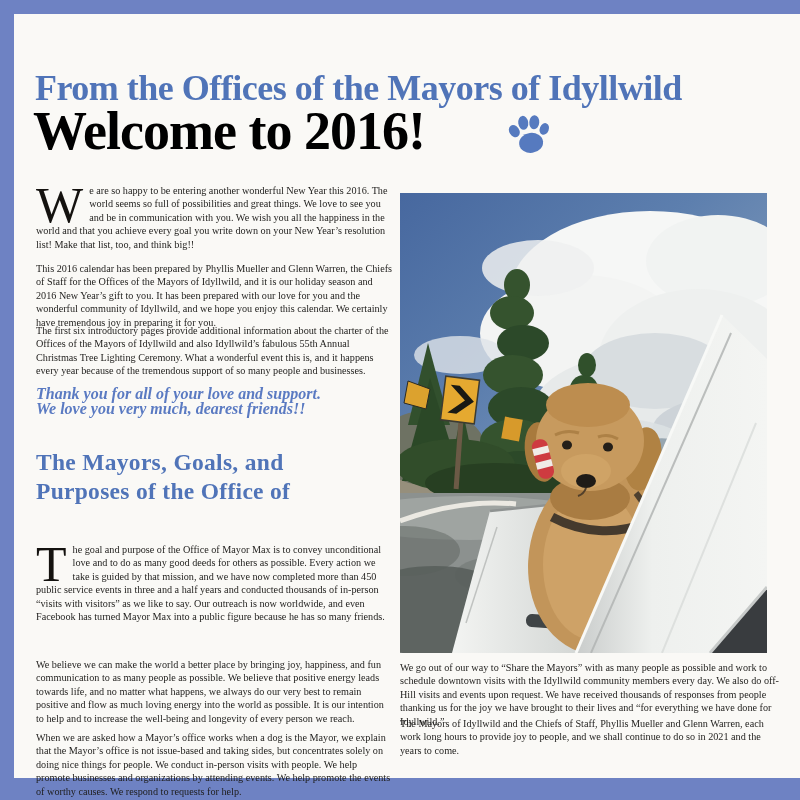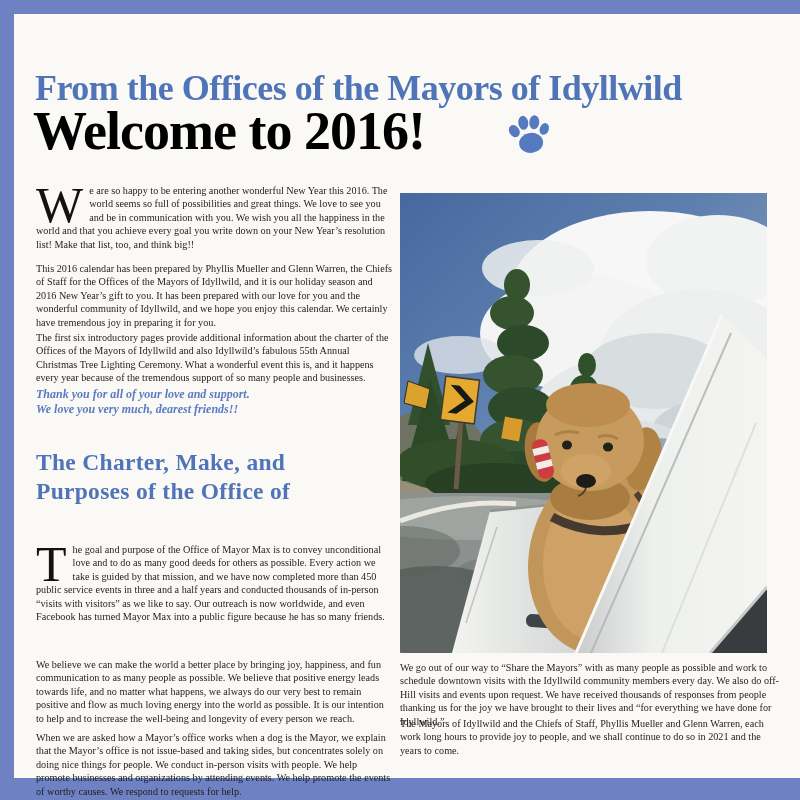--- a/index.html
+++ b/index.html
@@ -35,36 +35,36 @@
   }
   .rcol { left:386px; width:380px; }
   .dropcap {
     float:left;
     font-size:50px; line-height:38px;
     padding:2px 6px 0 0;
     color:#14120f; font-weight:normal;
   }
   .thanks {
     left:22px; width:356px;
-    font-size:12px; line-height:14.5px;
+    font-size:16px; line-height:14.5px;
     font-weight:bold; font-style:italic;
     color:#5a7ac2;
   }
   .heading {
     left:22px; top:434px; width:340px;
     font-size:23.5px; line-height:29px;
     font-weight:bold; letter-spacing:0.3px;
     color:#5074b8;
   }
   .photo {
     left:386px; top:179px; width:367px; height:460px;
     overflow:hidden; background:#5d7fae;
   }
   .photo svg { display:block; width:100%; height:100%; }
-  #p1{top:170px} #p2{top:248px} #p3{top:317px}
+  #p1{top:170px} #p2{top:248px} #p3{top:310px}
   #thanks{top:373px}
   #p4{top:529px} #p5{top:644px} #p6{top:717px}
   #rp1{top:647px} #rp2{top:703px}
 </style>
 </head>
 <body>
 
 <div class="sheet">
 
   <h1 class="abs title1">From the Offices of the Mayors of Idyllwild</h1>
@@ -85,21 +85,21 @@
   <p id="p2" class="abs body">This 2016 calendar has been prepared by Phyllis Mueller and Glenn Warren, the Chiefs of Staff for the Offices of the Mayors of Idyllwild, and it is our holiday season and 2016 New Year’s gift to you. It has been prepared with our love for you and the wonderful community of Idyllwild, and we hope you enjoy this calendar. We certainly have tremendous joy in preparing it for you.</p>
 
   <p id="p3" class="abs body">The first six introductory pages provide additional information about the charter of the Offices of the Mayors of Idyllwild and also Idyllwild’s fabulous 55th Annual Christmas Tree Lighting Ceremony.  What a wonderful event this is, and it happens every year because of the tremendous support of so many people and businesses.</p>
 
   <p id="thanks" class="abs thanks">
     <span>Thank you for all of your love and support.</span><br>
     <span>We love you very much, dearest friends!!</span>
   </p>
 
   <h2 class="abs heading">
-    <span>The Charter, Make, and</span><br>
+    <span>The Mayors, Goals, and</span><br>
     <span>Purposes of the Office of</span><br>
   </h2>
 
   <p id="p4" class="abs body"><span class="dropcap">T</span><span>he goal and purpose of the Office of Mayor Max is to convey unconditional love and to do as many good deeds for others as possible. Every action we take is guided by that mission, and we have now completed more than 450 public service events in three and a half years and conducted thousands of in-person “visits with visitors” as we like to say. Our outreach is now worldwide, and even Facebook has turned Mayor Max into a public figure because he has so many friends.</span></p>
 
   <p id="p5" class="abs body">We believe we can make the world a better place by bringing joy, happiness, and fun communication to as many people as possible. We believe that positive energy leads towards life, and no matter what happens, we always do our very best to remain positive and flow as much loving energy into the world as possible. It is our intention to help and to increase the well-being and longevity of every person we reach.</p>
 
   <p id="p6" class="abs body">When we are asked how a Mayor’s office works when a dog is the Mayor, we explain that the Mayor’s office is not issue-based and taking sides, but concentrates solely on doing nice things for people. We conduct in-person visits with people. We help promote businesses and organizations by attending events. We help promote the events of worthy causes. We respond to requests for help.</p>
 
   <div class="abs photo">

